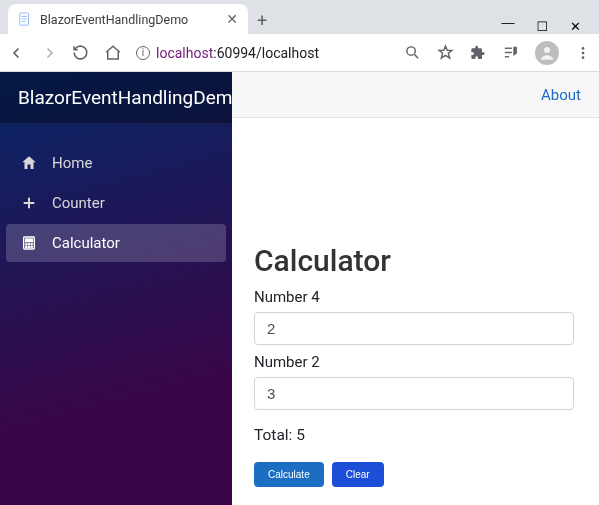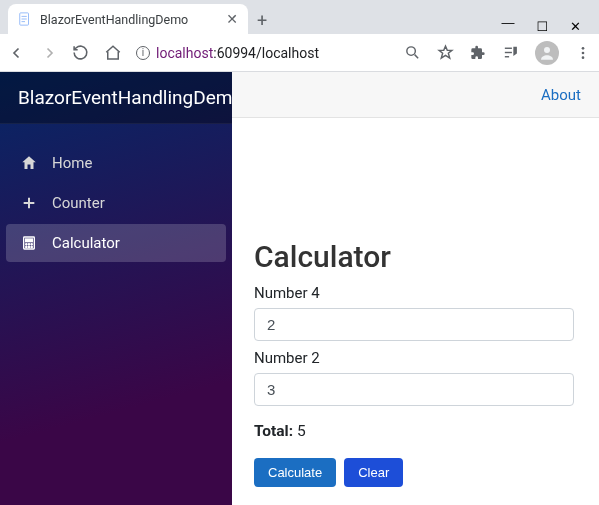--- a/index.html
+++ b/index.html
@@ -35,23 +35,23 @@
   .nav-item .icn { width: 18px; height: 18px; display: flex; align-items: center; justify-content: center; }
 
   .main { flex: 1; display: flex; flex-direction: column; justify-content: space-between; }
   .topbar { height: 46px; border-bottom: 1px solid rgba(0,0,0,0.08); background:#f7f7f7; display: flex; align-items: center; justify-content: flex-end; padding: 0 18px; }
   .topbar a { color: #1b6ec2; text-decoration: none; font-size: 15px; }
   .content { padding: 18px 22px; color: #212529; }
   h1 { font-size: 30px; font-weight: 500; margin-bottom: 10px; color:#333; }
   .lbl { font-size: 15px; margin-top: 8px; margin-bottom: 6px; color:#212529; }
   .inp { width: 100%; max-width: 320px; padding: 7px 12px; border: 1px solid #ced4da; border-radius: 4px; font-size: 15px; color: #495057; display: block; }
   .total-row { margin-top: 16px; font-size: 15.5px; }
-  .total-row b { font-weight: 700; }
+  .total-row b { font-weight: 400; }
   .btns { margin-top: 18px; display: flex; gap: 8px; }
-  .btn { padding: 7px 14px; border-radius: 4px; border: none; font-size: 13px; color: #fff; cursor: pointer; }
+  .btn { padding: 7px 14px; border-radius: 4px; border: none; font-size: 10px; color: #fff; cursor: pointer; }
   .btn-primary { background: #1b6ec2; }
   .btn-secondary { background: #1d4ed8; }
 
   svg { display: block; }
 </style>
 </head>
 <body>
 
 <div class="chrome-bar">
   <div class="title-row">

